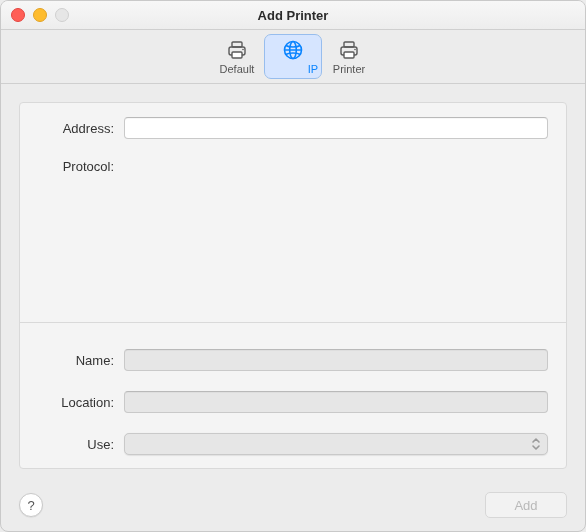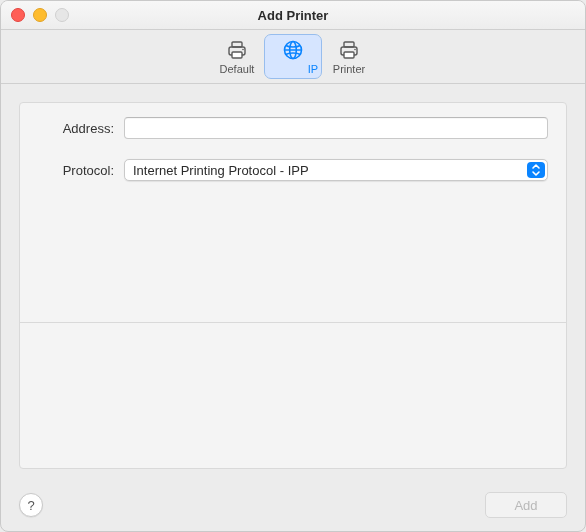--- a/index.html
+++ b/index.html
@@ -235,36 +235,57 @@
 
       <div class="row">
         <div class="label">Address:</div>
         <div class="field">
           <input class="textfield" type="text" value="" style="">
         </div>
       </div>
 
       <div class="row">
         <div class="label">Protocol:</div>
-        <div class="field">
-          <div class="popup enabled">
-            <span>Internet Printing Protocol - IPP</span>
+      </div>
+
+
+    </div>
+
+    <div class="pane bottom">
+
+      <div class="row">
+        <div class="label">Name:</div>
+        <div class="field">
+          <input class="textfield disabled" type="text" disabled="" value="" style="">
+        </div>
+      </div>
+
+      <div class="row">
+        <div class="label">Location:</div>
+        <div class="field">
+          <input class="textfield disabled" type="text" disabled="" value="" style="">
+        </div>
+      </div>
+
+      <div class="row">
+        <div class="label">Use:</div>
+        <div class="field">
+          <div class="popup disabled">
+            <span></span>
             <span class="caret">
               <svg width="10" height="14" viewBox="0 0 10 14">
-                <path d="M2 5 L5 2 L8 5" stroke="#fff" stroke-width="1.6" fill="none" stroke-linecap="round" stroke-linejoin="round"></path>
-                <path d="M2 9 L5 12 L8 9" stroke="#fff" stroke-width="1.6" fill="none" stroke-linecap="round" stroke-linejoin="round"></path>
+                <path d="M2 5 L5 2 L8 5" stroke="#9a9a9a" stroke-width="1.6" fill="none" stroke-linecap="round" stroke-linejoin="round"></path>
+                <path d="M2 9 L5 12 L8 9" stroke="#9a9a9a" stroke-width="1.6" fill="none" stroke-linecap="round" stroke-linejoin="round"></path>
               </svg>
             </span>
           </div>
         </div>
       </div>
 
-
-    </div>
-
+    </div>
 
   </div>
 
   <div class="footer">
     <div class="help">
       <span>?</span>
     </div>
     <div class="spacer"></div>
     <div class="pushbtn disabled">
       <span>Add</span>

